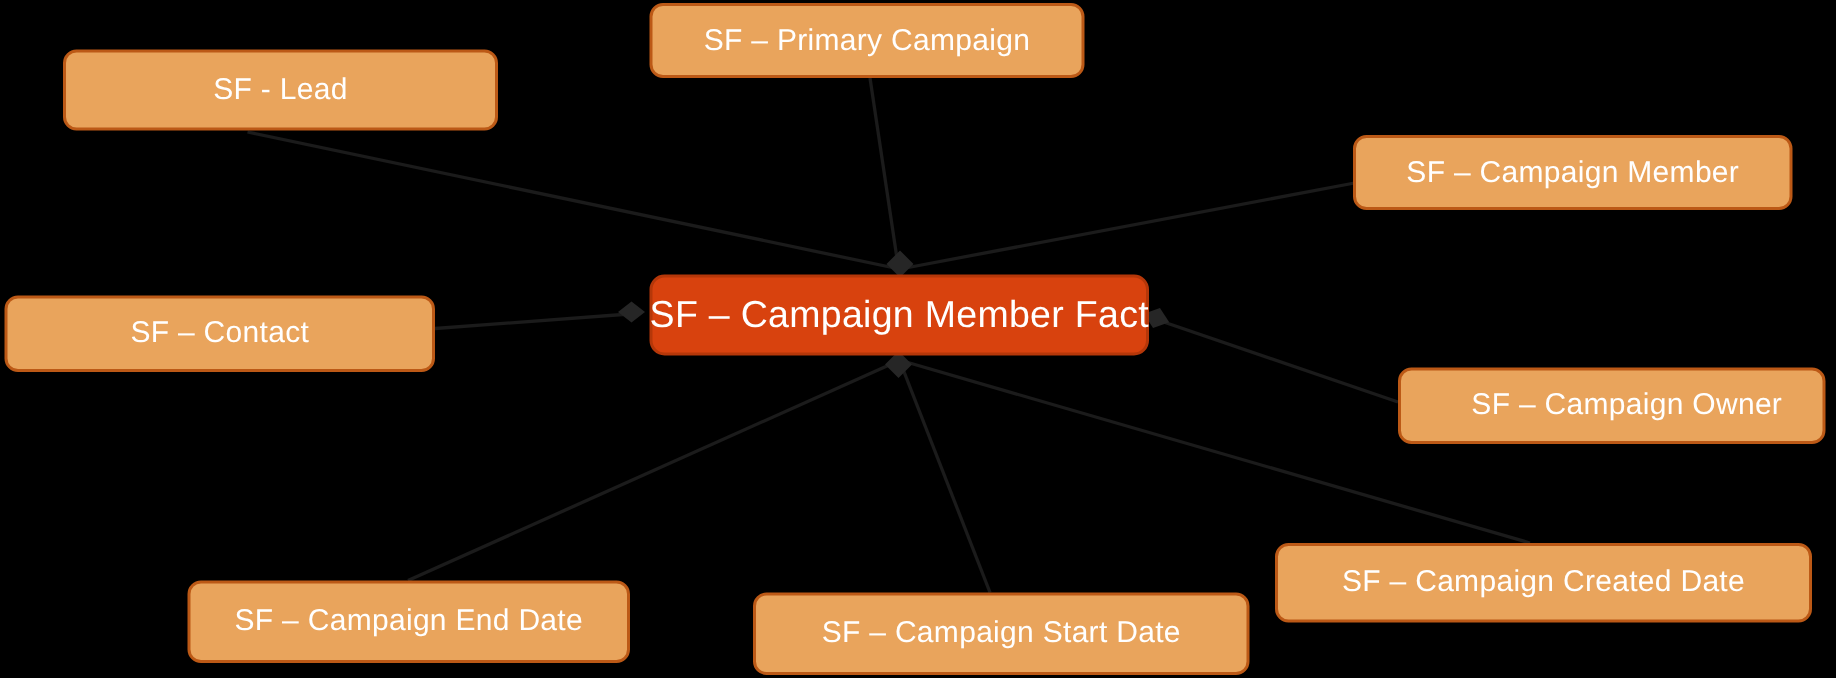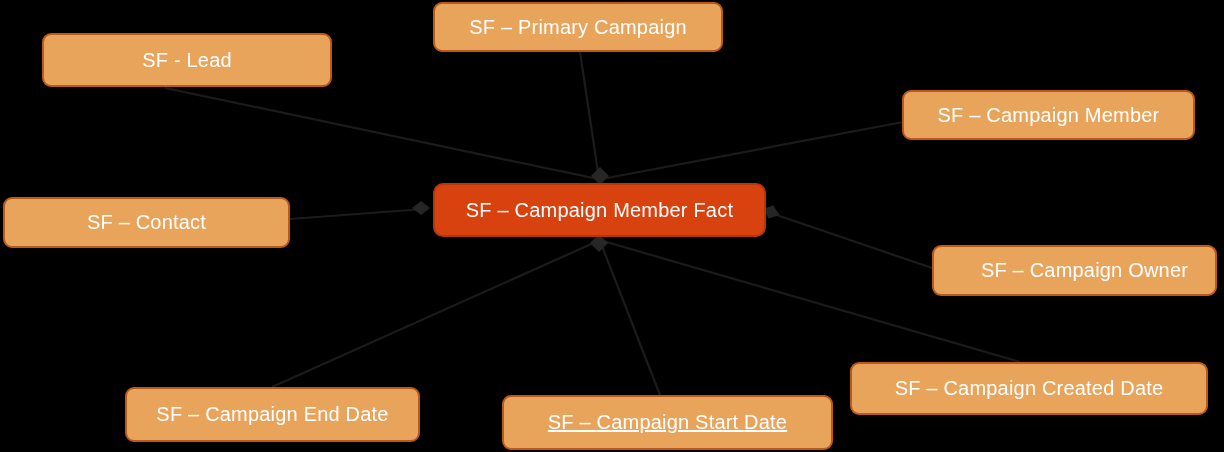--- a/index.html
+++ b/index.html
@@ -36,31 +36,31 @@
   }
   .node.satellite {
     background: var(--satellite-fill, #E9A45C);
     border: 2px solid var(--satellite-border, #BC5916);
     border-radius: 9px;
   }
   .node.central {
     background: var(--central-fill, #D8420E);
     border: 2px solid var(--central-border, #B53709);
     border-radius: 10px;
-    font-size: 20px;
+    font-size: 25px;
   }
   
   #node-lead                  { left: 18px;  top: 33px;  width: 290px; height: 54px; margin-left: 24px; }
   #node-primary-campaign      { left: 433px; top: 2px;   width: 290px; height: 50px; }
   #node-campaign-member       { left: 902px; top: 90px;  width: 293px; height: 50px; }
   #node-contact               { left: 3px;   top: 197px; width: 287px; height: 51px; }
   #node-campaign-owner        { left: 932px; top: 245px; width: 285px; height: 51px; padding-left: 20px; }
   #node-campaign-created-date { left: 850px; top: 362px; width: 358px; height: 53px; }
   #node-campaign-end-date     { left: 125px; top: 387px; width: 295px; height: 55px; }
-  #node-campaign-start-date   { left: 502px; top: 395px; width: 331px; height: 55px; text-decoration: underline; }
+  #node-campaign-start-date   { left: 502px; top: 395px; width: 331px; height: 55px; }
   #node-central               { left: 433px; top: 183px; width: 333px; height: 54px; }
   .connector {
     stroke: var(--connector, #1B1B1B);
     stroke-width: 2.2;
     fill: none;
   }
   .arrowhead {
     fill: var(--arrowhead, #262626);
     stroke: none;
   }

